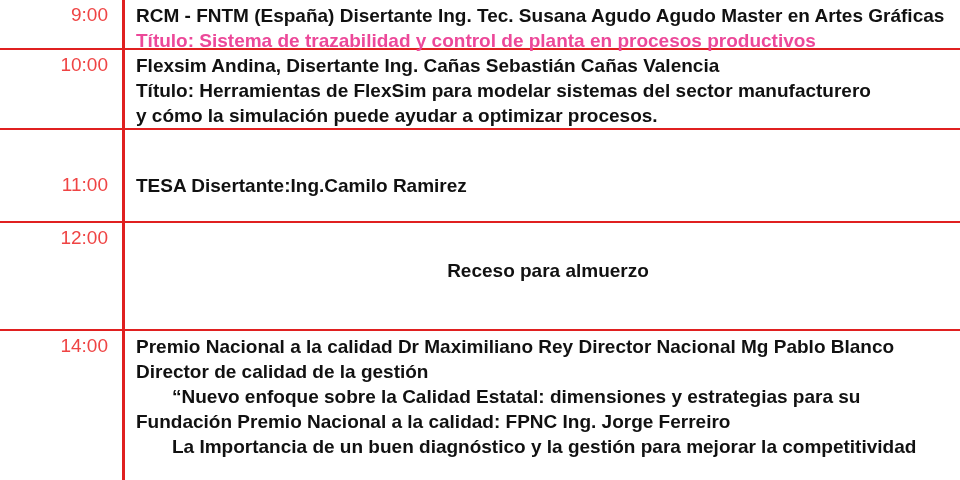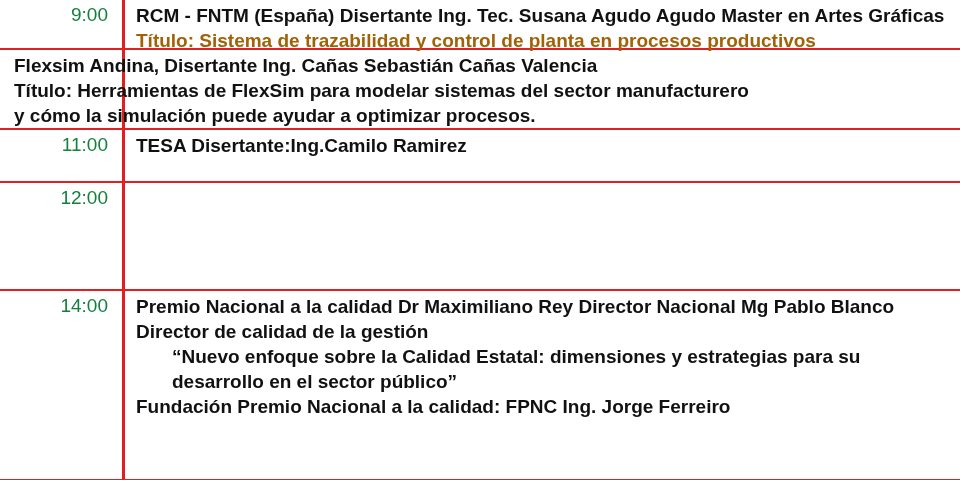--- a/index.html
+++ b/index.html
@@ -38,52 +38,52 @@
     width: 960px;
   }
   .time-cell {
     width: 122px;
     flex: 0 0 122px;
     box-sizing: border-box;
     text-align: right;
     padding-right: 14px;
     padding-top: 4px;
     font-size: 19px;
-    color: #15803d;
+    color: #ef4444;
     white-space: nowrap;
   }
   .content-cell {
     flex: 1 1 auto;
     box-sizing: border-box;
     padding-left: 14px;
     padding-top: 3px;
     padding-bottom: 3px;
   }
   .line {
     font-size: 19px;
     line-height: 25px;
     color: #111111;
     white-space: nowrap;
     font-weight: bold;
   }
   .line.blue {
-    color: #a16207;
+    color: #ec4899;
   }
   .line.indent {
     padding-left: 8px;
     margin-left: 28px;
   }
   .line.center {
     text-align: center;
     white-space: normal;
   }
   
   .row-0 { height: 50px; }
   .row-1 { height: 80px; }
-  .row-2 { height: 53px; }
+  .row-2 { height: 53px; margin-top: 40px; }
   .row-3 { height: 108px; }
   .row-4 { height: 190px; }
   .row-5 { height: 54px; }
   .lunch-spacer { height: 32px; }
 </style>
 </head>
 <body>
 
 <div class="schedule">
 
@@ -91,49 +91,51 @@
 
   <div class="row row-0">
     <div class="time-cell">9:00</div>
     <div class="content-cell">
       <div class="line">RCM - FNTM (España) Disertante Ing. Tec. Susana Agudo Agudo Master en Artes Gráficas</div>
       <div class="line blue">Título: Sistema de trazabilidad y control de planta en procesos productivos</div>
     </div>
   </div>
 
   <div class="row row-1">
+    <div class="time-cell">10:00</div>
     <div class="content-cell">
       <div class="line">Flexsim Andina, Disertante Ing. Cañas Sebastián Cañas Valencia</div>
       <div class="line">Título: Herramientas de FlexSim para modelar sistemas del sector manufacturero</div>
       <div class="line">y cómo la simulación puede ayudar a optimizar procesos.</div>
     </div>
   </div>
 
   <div class="row row-2">
     <div class="time-cell">11:00</div>
     <div class="content-cell">
       <div class="line">TESA Disertante:Ing.Camilo Ramirez</div>
     </div>
   </div>
 
   <div class="row row-3">
     <div class="time-cell">12:00</div>
     <div class="content-cell">
       <div class="lunch-spacer"></div>
+      <div class="line center">Receso para almuerzo</div>
     </div>
   </div>
 
   <div class="row row-4">
     <div class="time-cell">14:00</div>
     <div class="content-cell">
       <div class="line">Premio Nacional a la calidad  Dr Maximiliano Rey Director Nacional Mg Pablo Blanco</div>
       <div class="line">Director de calidad de la gestión</div>
       <div class="line indent">“Nuevo enfoque sobre la Calidad Estatal: dimensiones y estrategias para su</div>
-      <div class="line indent">desarrollo en el sector público”</div>
       <div class="line">Fundación Premio Nacional a la calidad: FPNC  Ing. Jorge Ferreiro</div>
+      <div class="line indent">La Importancia de un buen diagnóstico y la gestión para mejorar la competitividad</div>
     </div>
   </div>
 
   <div class="row row-5">
     <div class="time-cell">15:00</div>
   </div>
 
 </div>
 
 </body></html>

